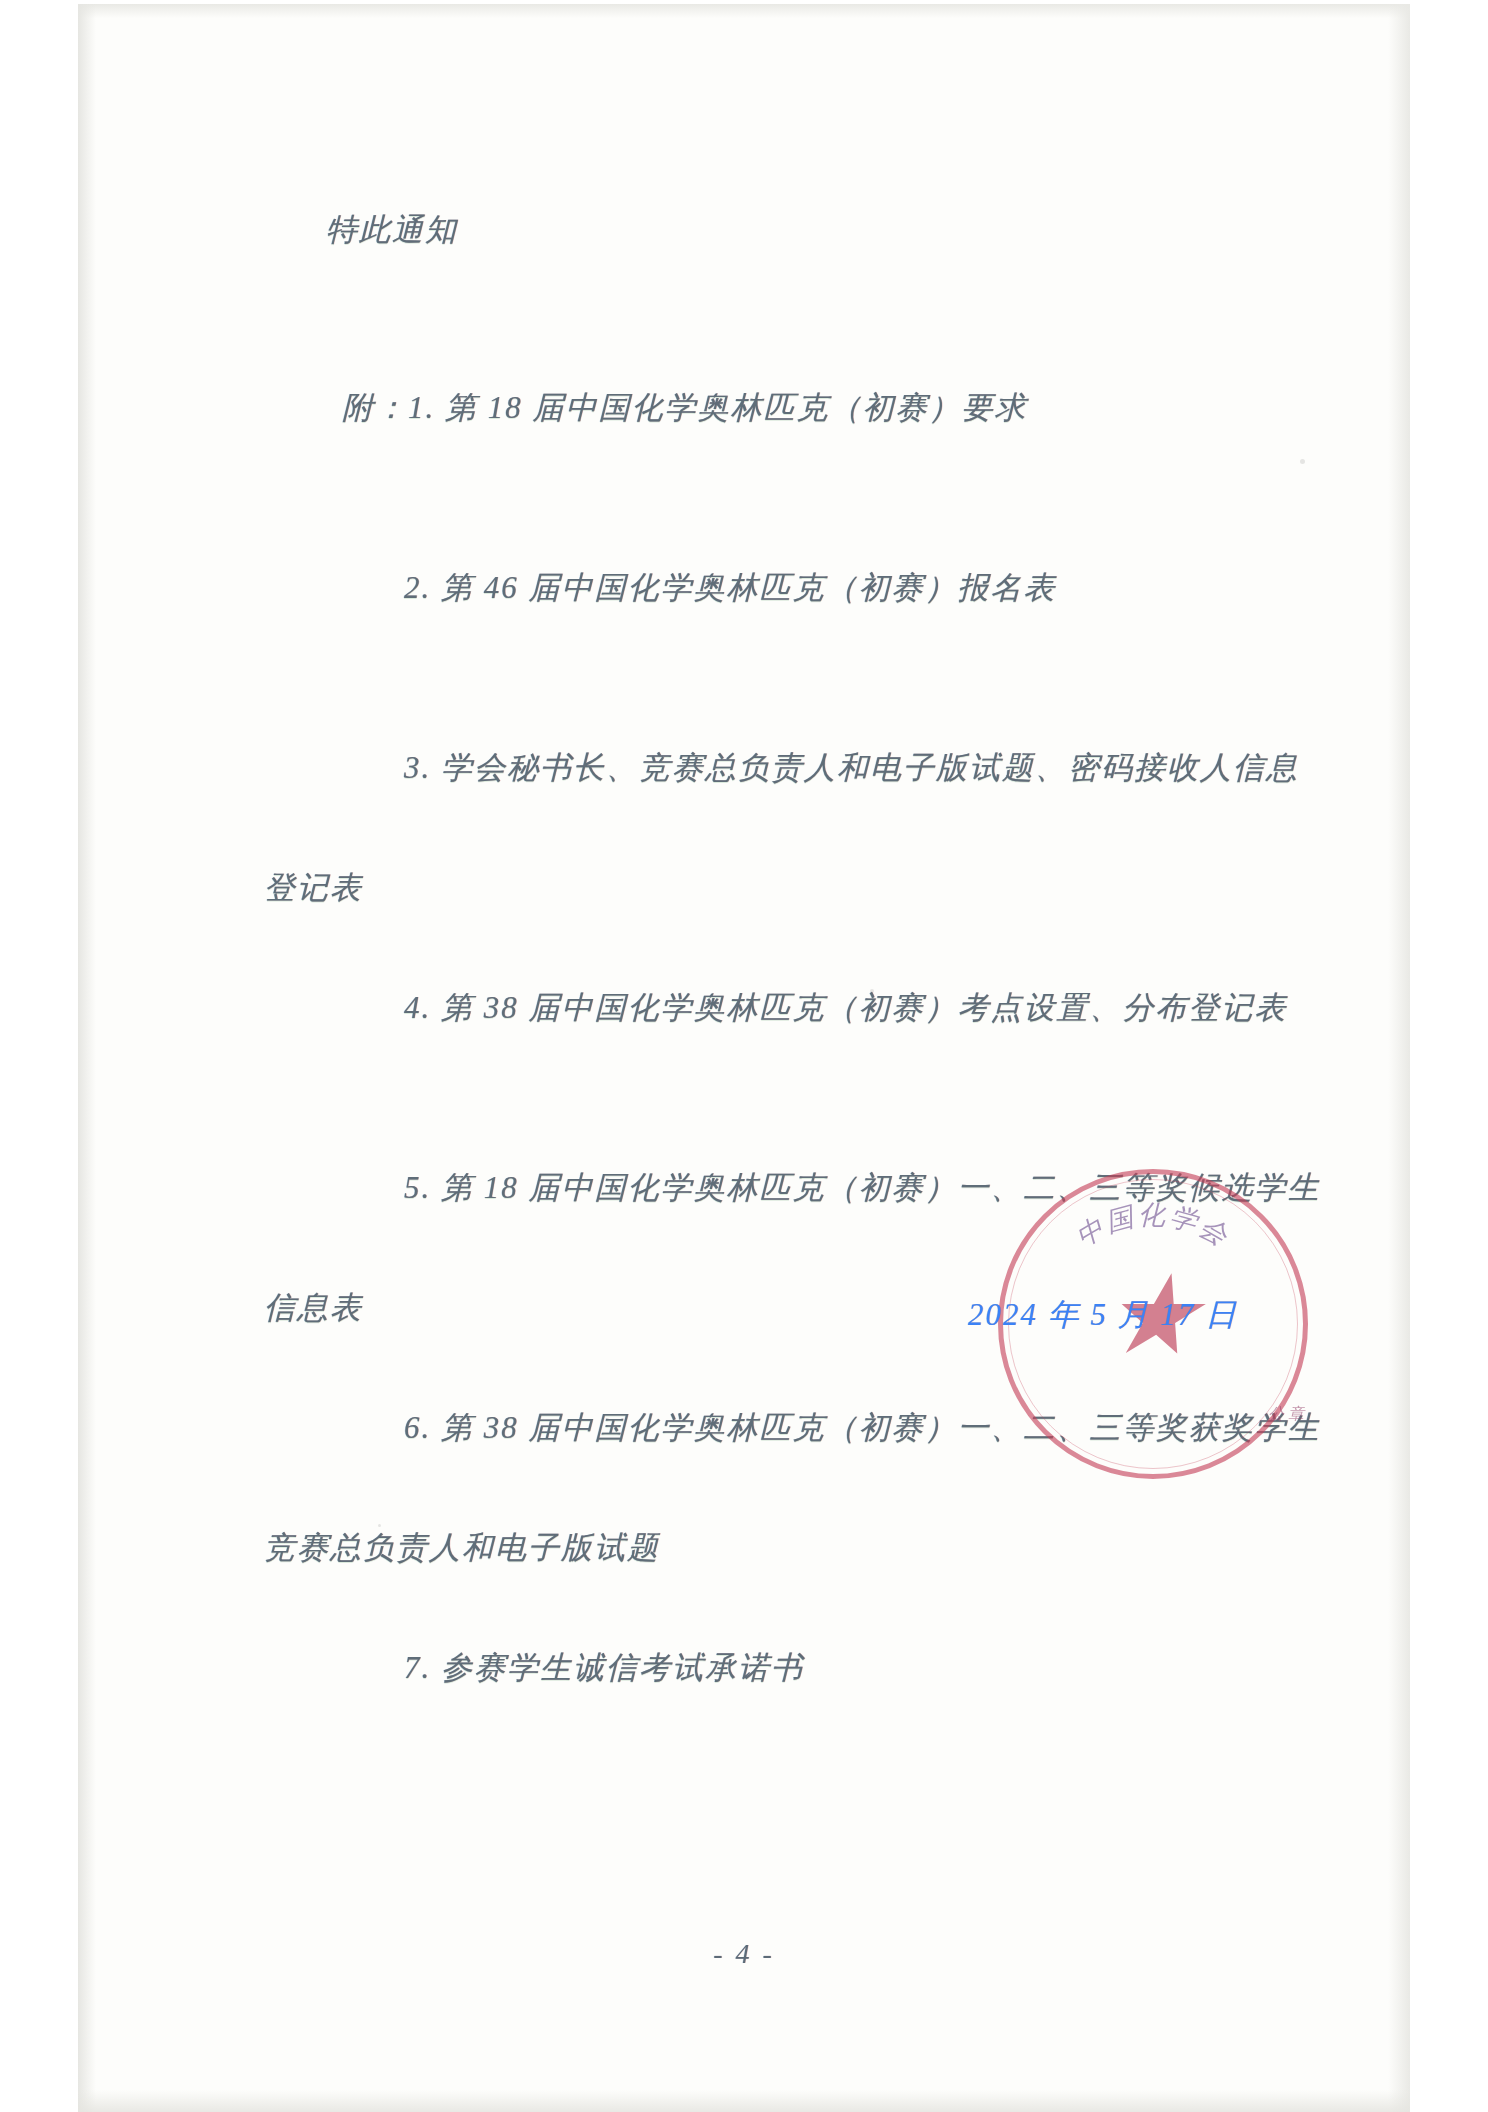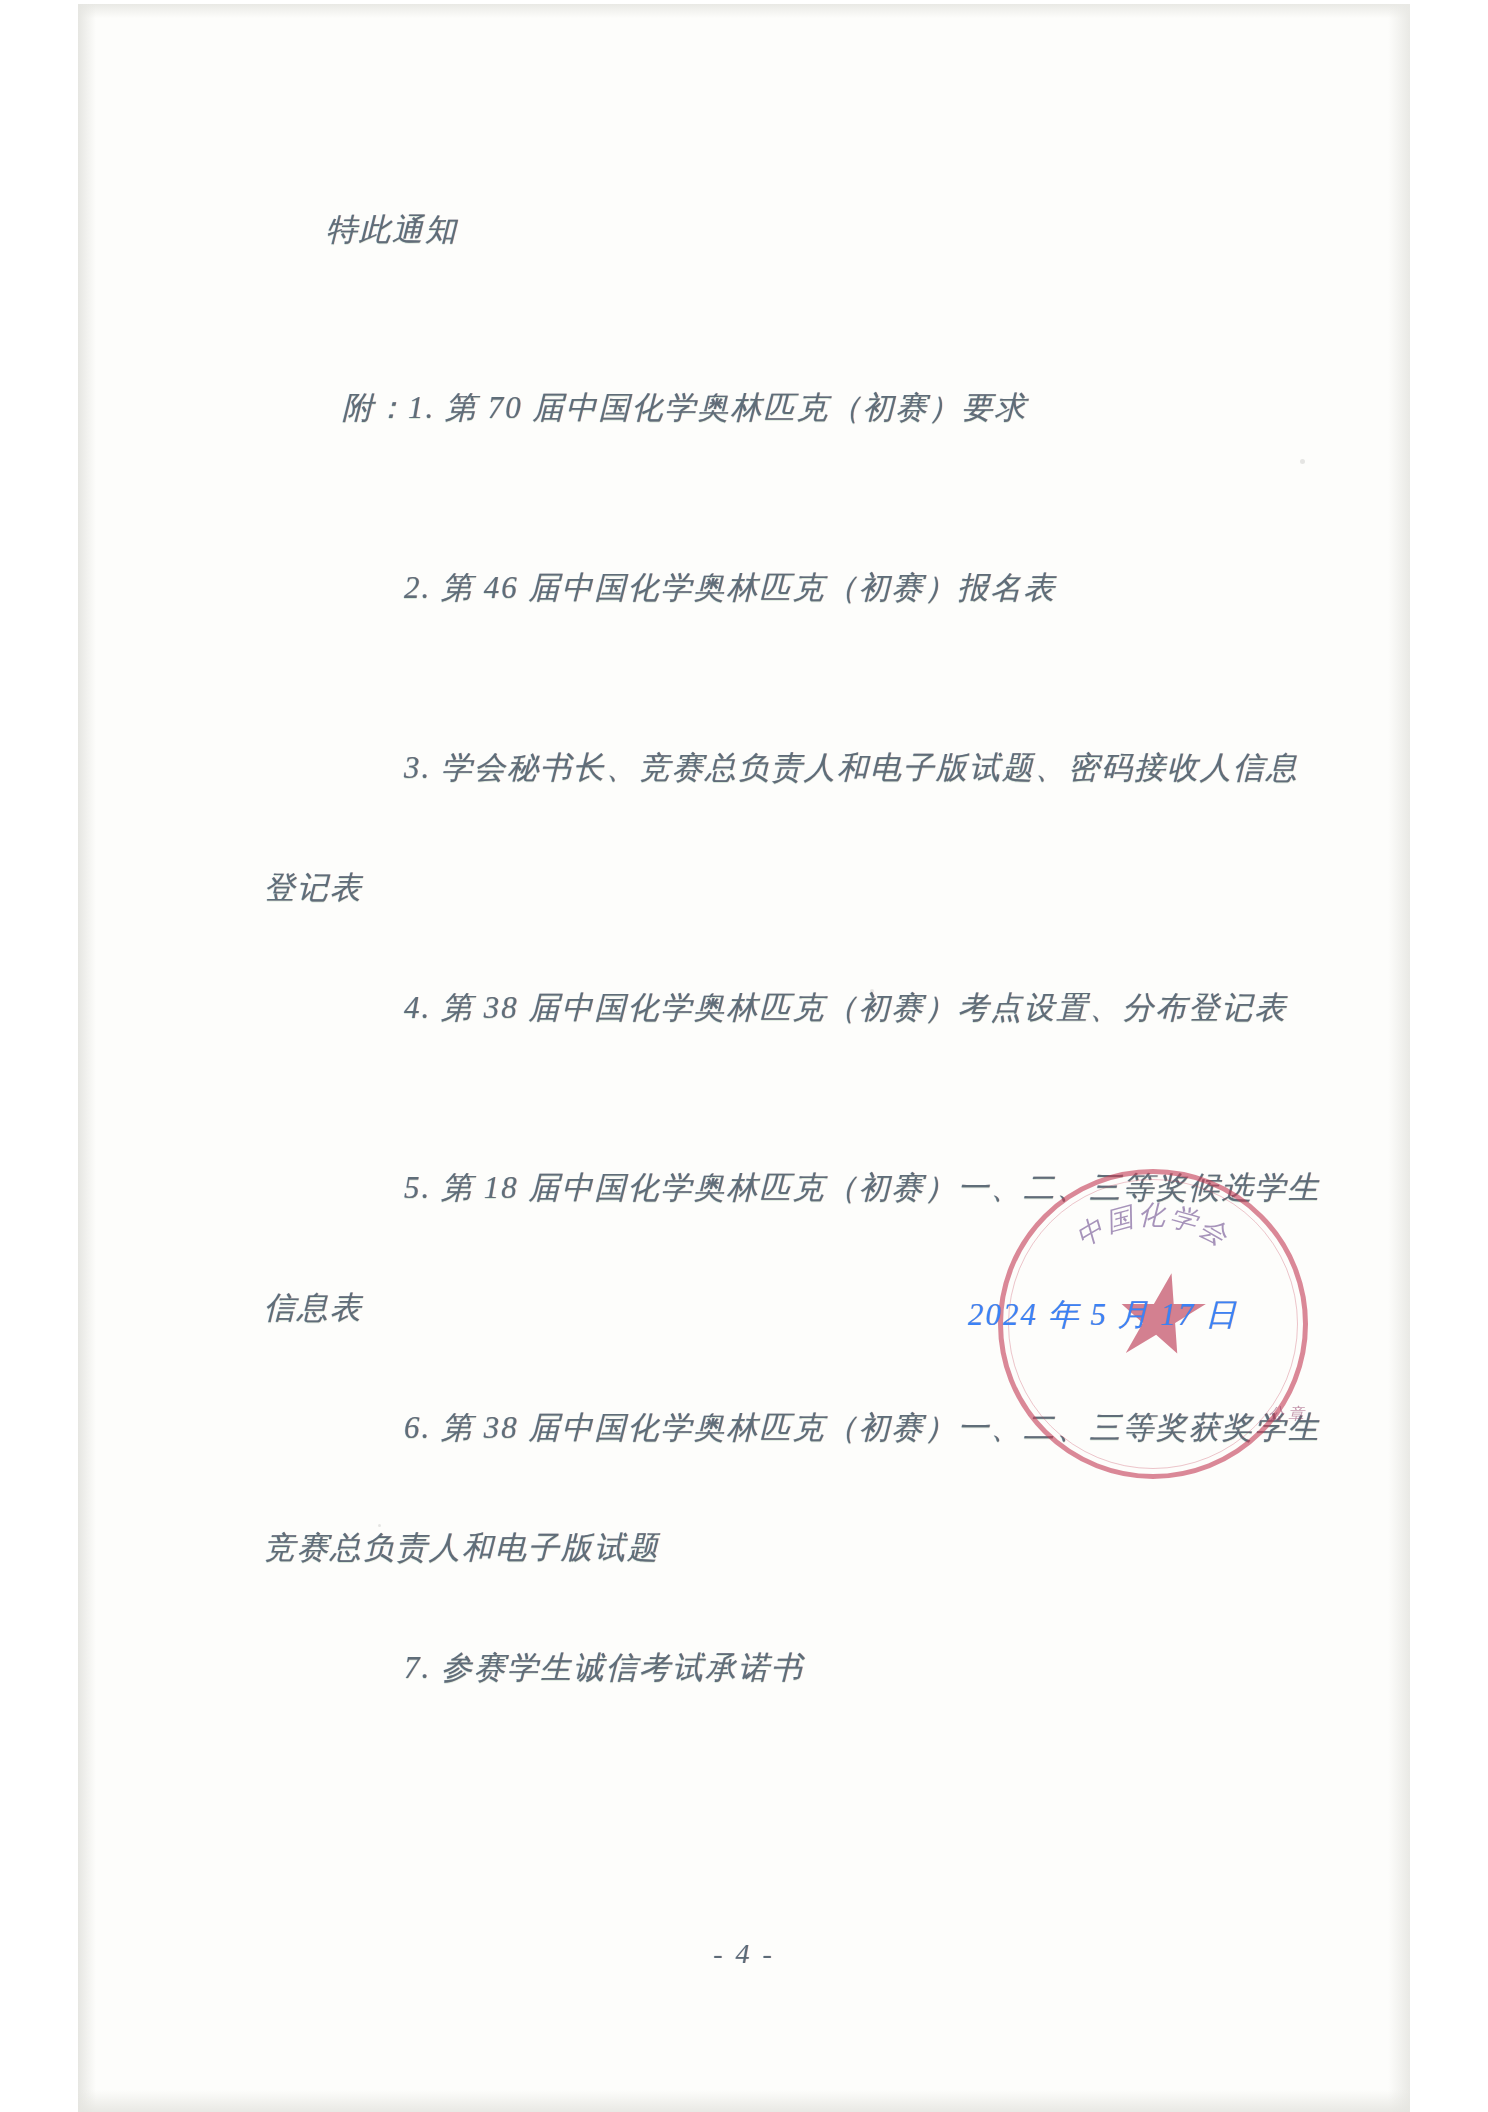--- a/index.html
+++ b/index.html
@@ -186,21 +186,21 @@
   <div class="speck" style="left:792px; top:985px; width:4px; height:4px;"></div>
   <div class="speck" style="left:300px; top:1520px; width:3px; height:3px;"></div>
 
   <div class="content">
 
     <div class="line notice-line indent2">特此通知</div>
 
     <div class="attach-block">
 
       <div class="line hang">
-        <span>附：</span><span>1.</span> <span>第 70 届中国化学奥林匹克（初赛）要求</span>
+        <span>附：</span><span>1.</span> <span>第 18 届中国化学奥林匹克（初赛）要求</span>
       </div>
 
       <div class="line indent2">
         <span>2.</span> <span>第 46 届中国化学奥林匹克（初赛）报名表</span>
       </div>
 
       <div class="line indent2">
         <span>3.</span> <span>学会秘书长、竞赛总负责人和电子版试题、密码接收人信息</span>
       </div>
       <div class="line">登记表</div>

